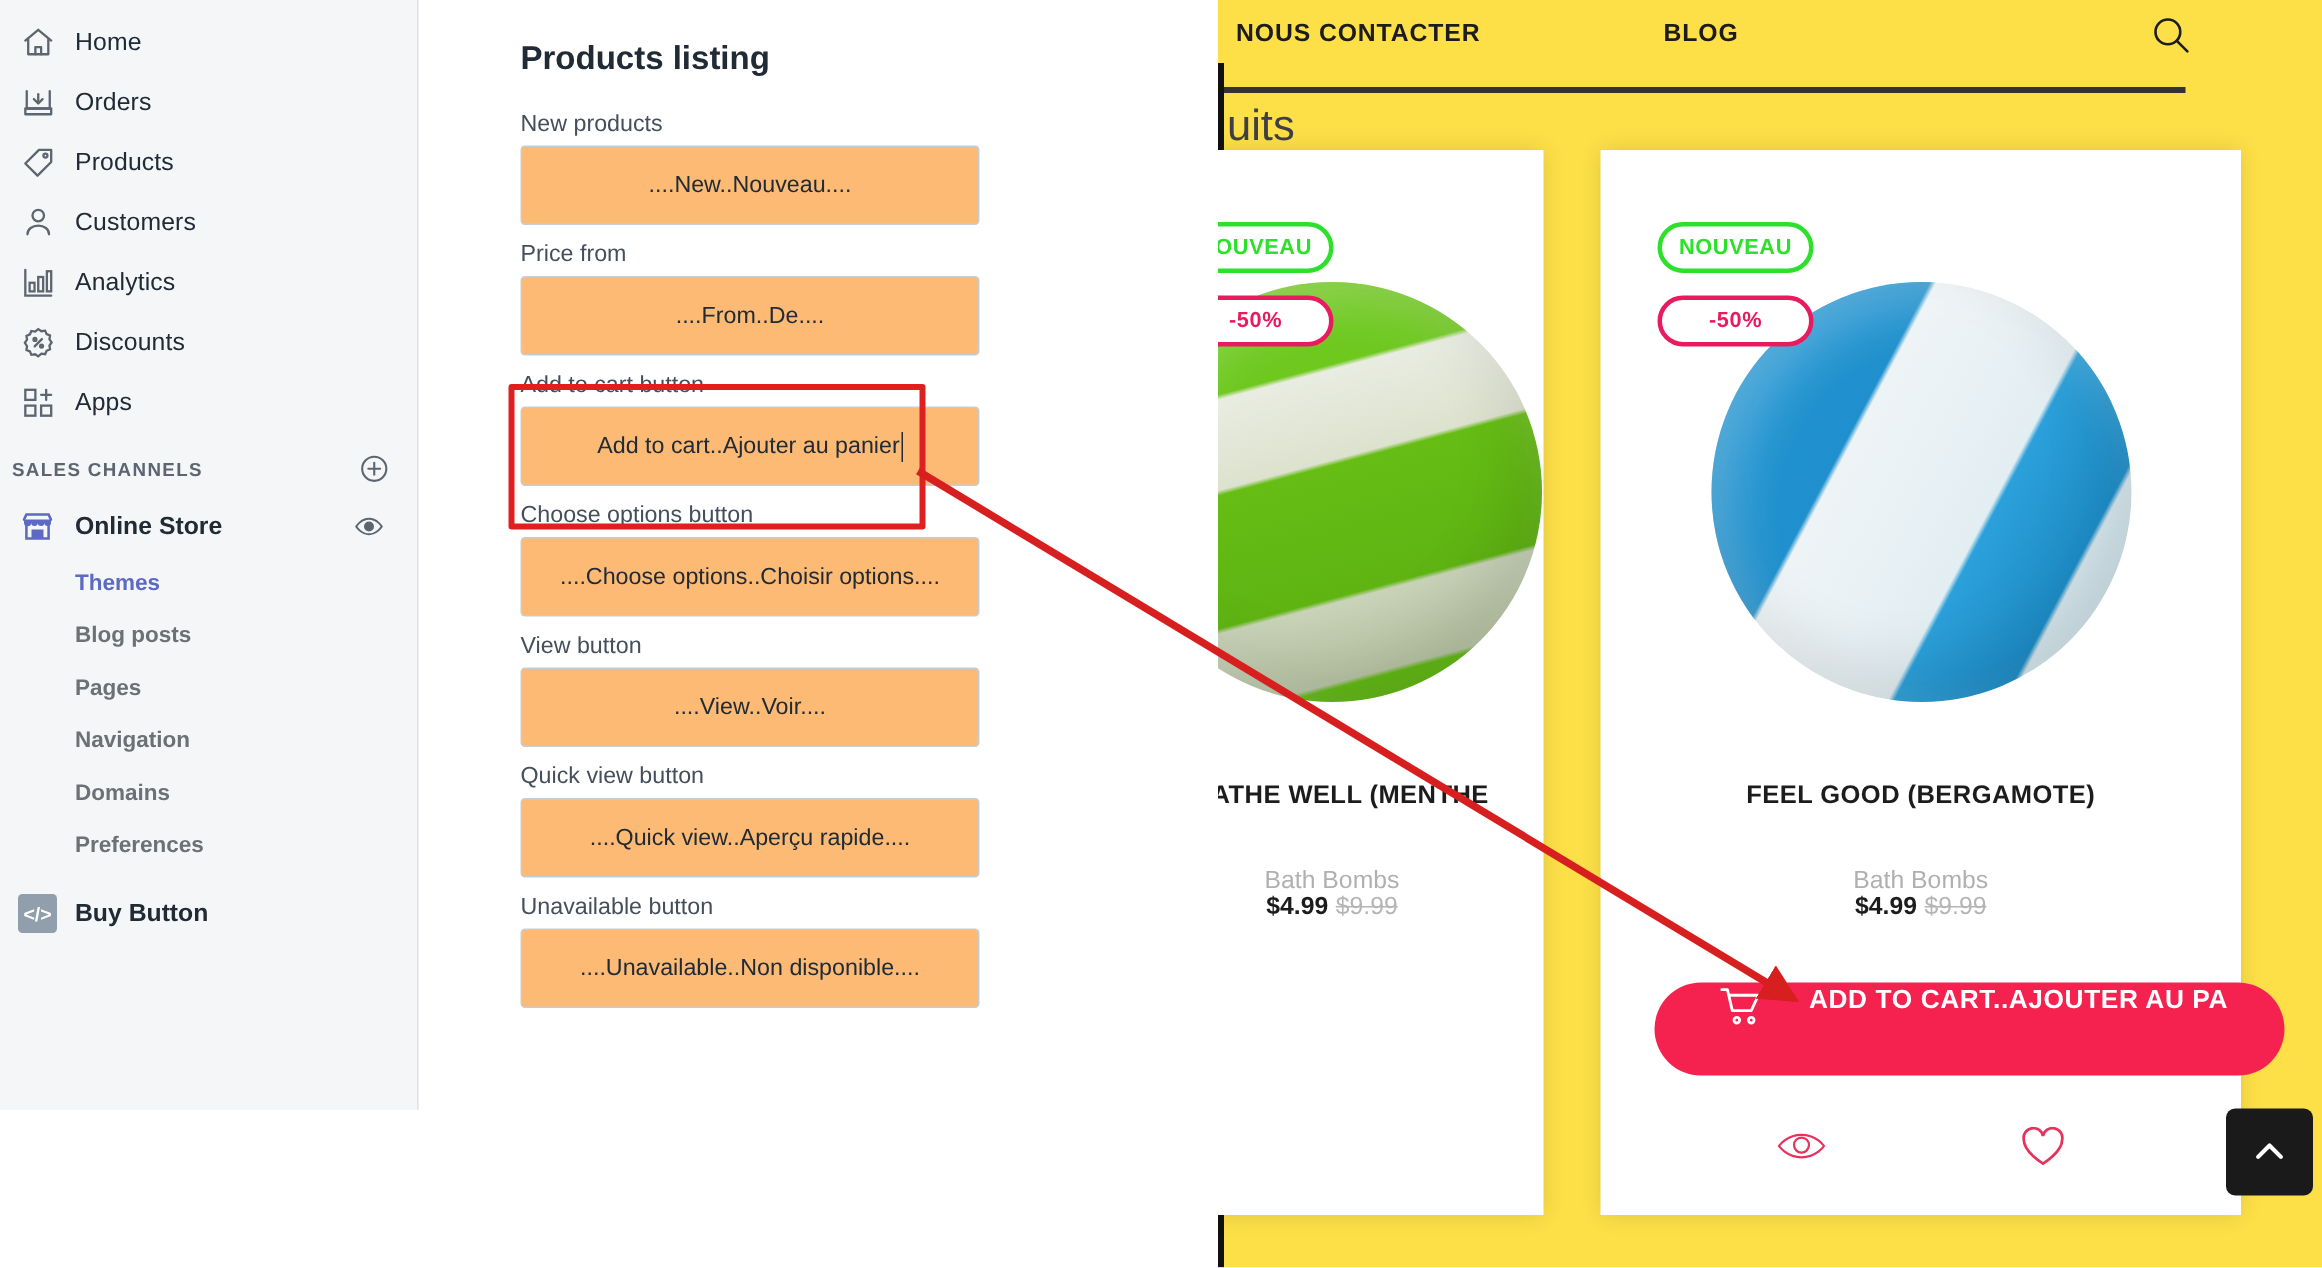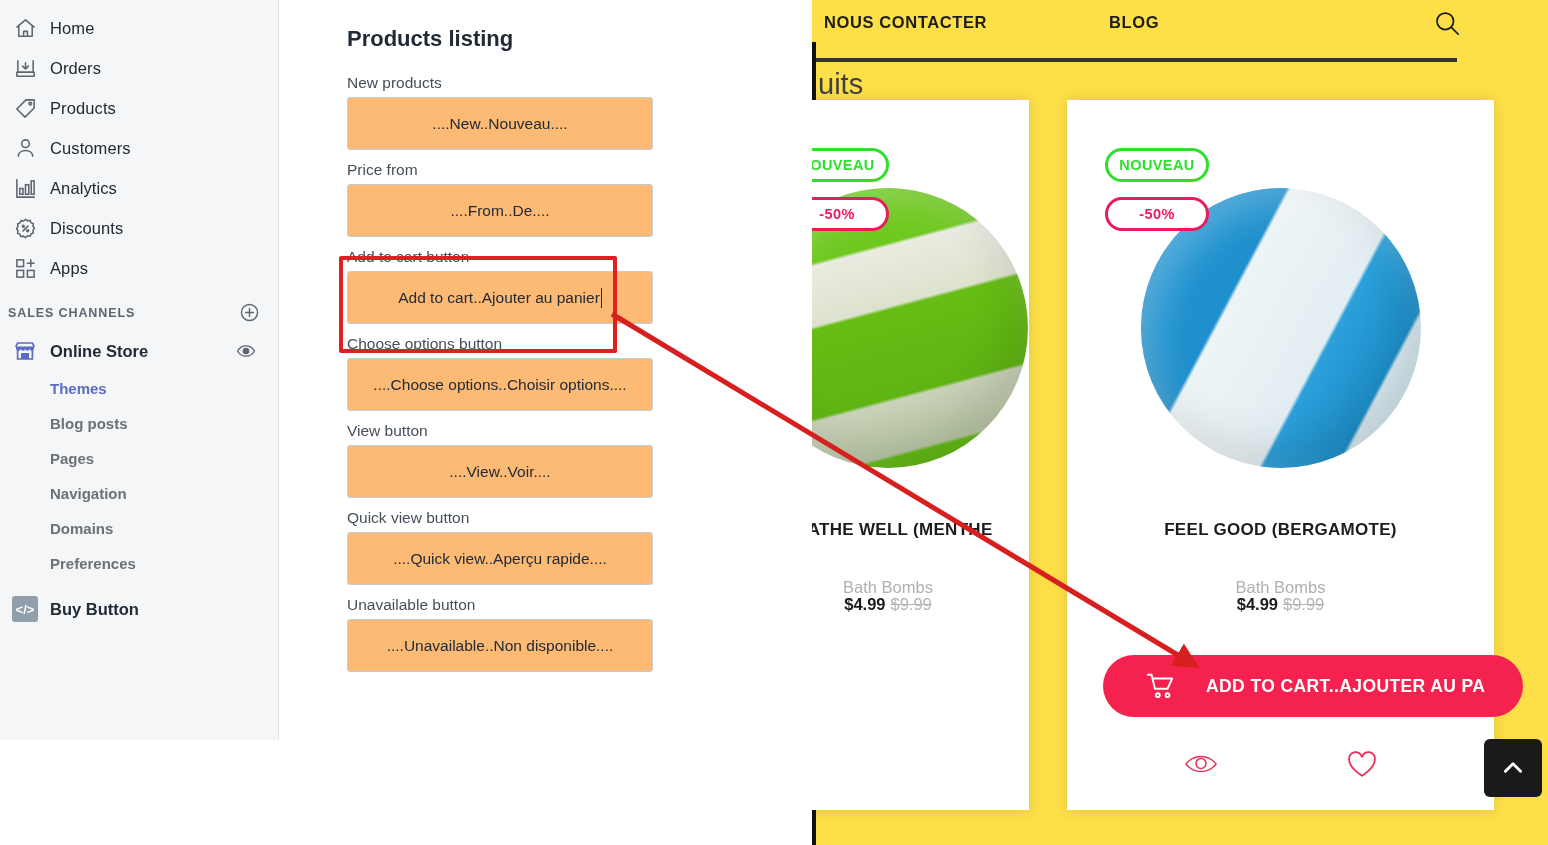--- a/index.html
+++ b/index.html
@@ -193,21 +193,21 @@
   }
   .prod-price .was{
     color:#b5b5b5; font-weight:400; text-decoration:line-through;
     margin-left:5px;
   }
 
   #add-to-cart-btn{
     position:absolute; left:36px; top:555px;
     width:420px; height:62px; border-radius:31px;
     background:#f5224f; color:#fff;
-    display:flex; align-items:center;
+    display:flex; align-items:flex-start;
     padding-left:43px; gap:30px;
     font-size:17.5px; font-weight:700; letter-spacing:.4px;
     white-space:nowrap; overflow:hidden;
     border:none; cursor:pointer;
     font-family:"Liberation Sans", sans-serif;
   }
   #card-actions{
     position:absolute; left:0; right:0; top:640px; height:48px;
     display:flex; align-items:center; justify-content:space-around;
     padding:0 52px;

